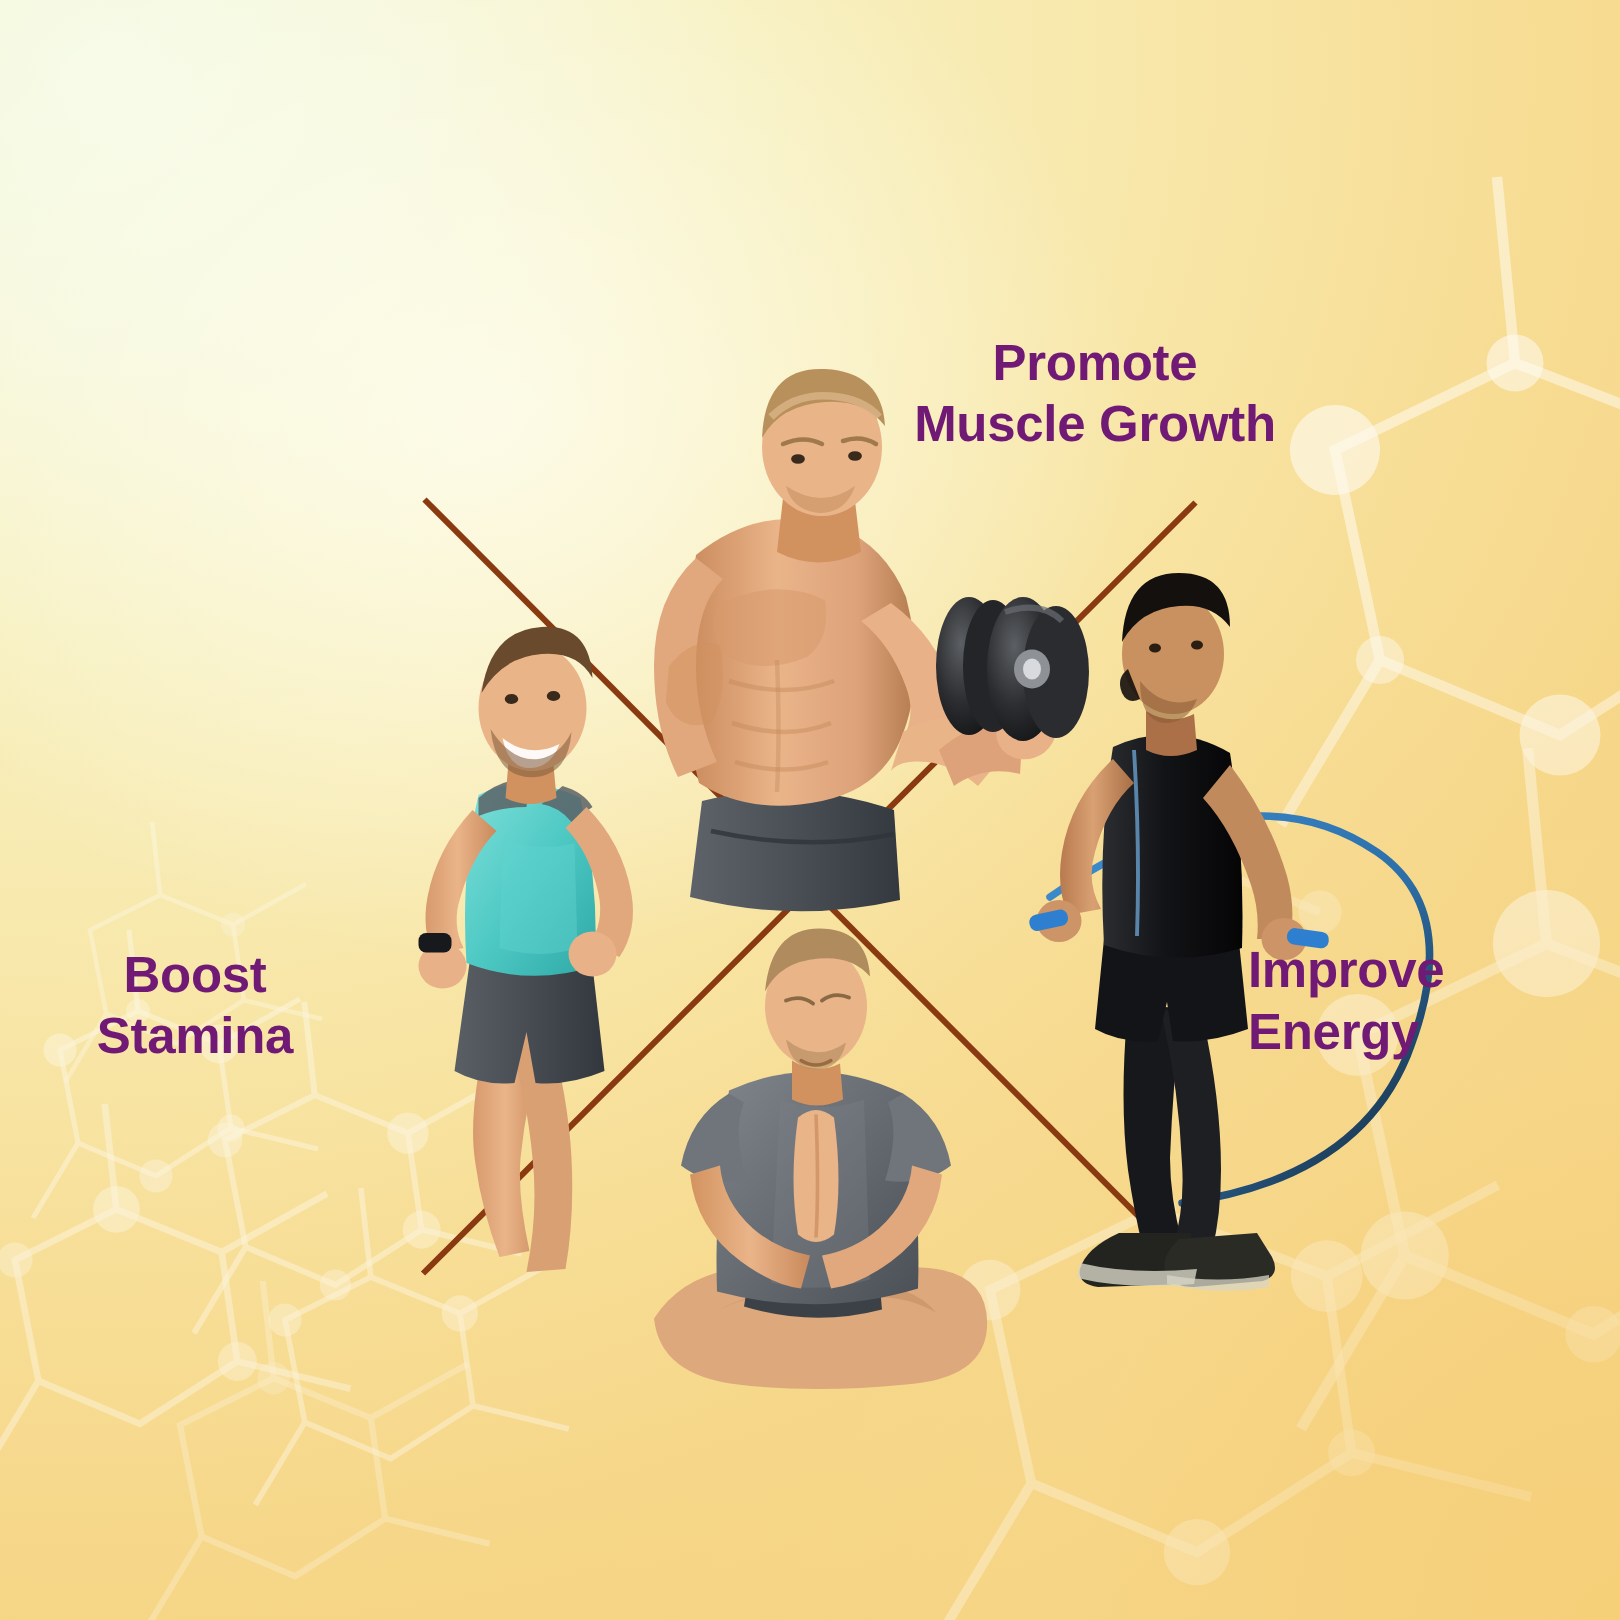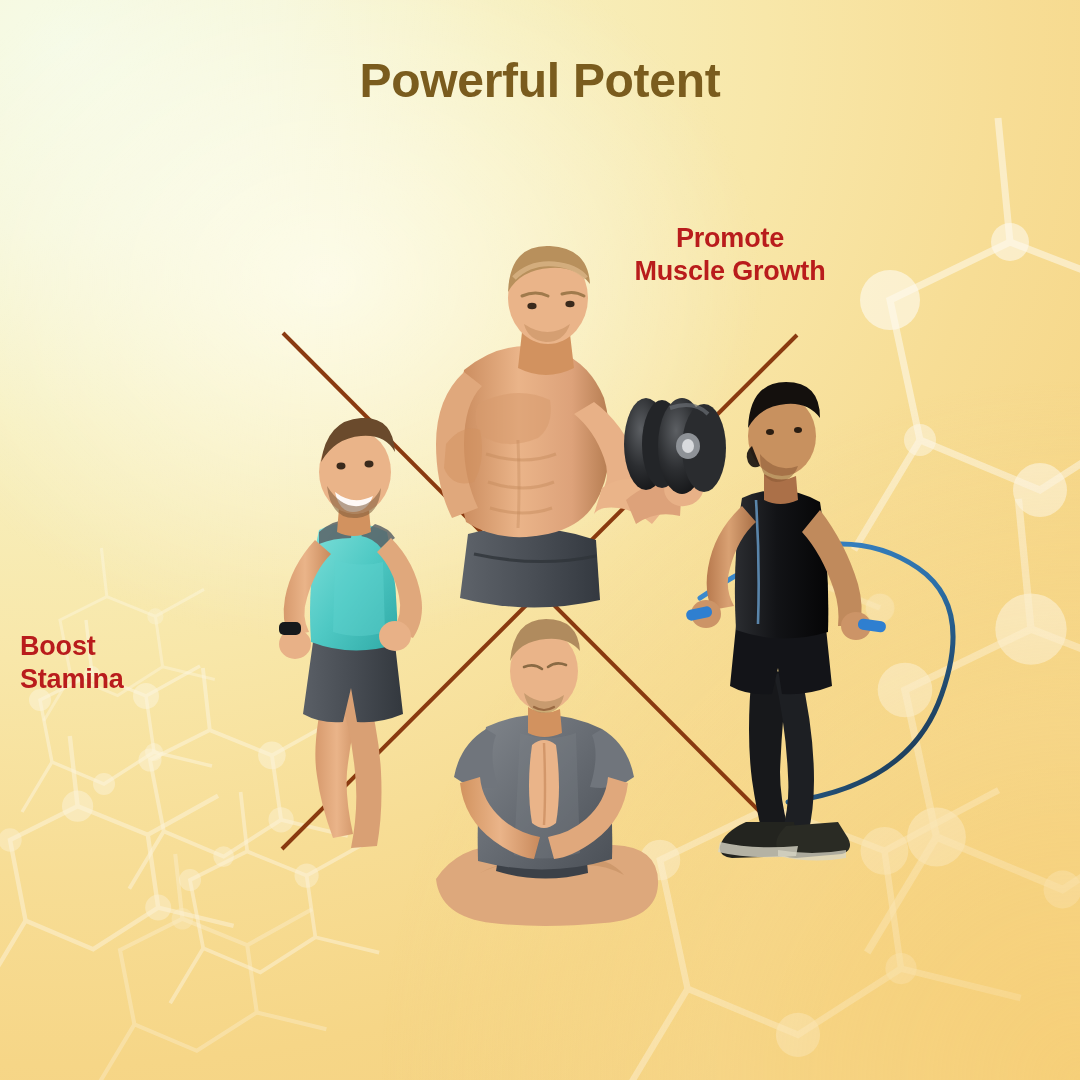--- a/index.html
+++ b/index.html
@@ -36,26 +36,26 @@
     position:absolute;left:0;top:52px;width:1080px;
     text-align:center;
     color:#7a5c1e;
     font-size:48px;line-height:1.22;
     font-weight:800;letter-spacing:-.3px;
   }
   .headline span{display:block;}
 
   
   .lbl{
-    position:absolute;color:#b91c1c;
-    font-size:27px;line-height:1.21;font-weight:700;
+    position:absolute;color:#701a75;
+    font-size:34px;line-height:1.21;font-weight:700;
     letter-spacing:-.2px;white-space:pre-line;
   }
   .lbl-top   {left:560px;top:222px;width:340px;text-align:center;}
-  .lbl-left  {left:20px; top:630px;width:220px;text-align:left;}
+  .lbl-left  {left:20px; top:630px;width:220px;text-align:center;}
   .lbl-right {left:832px;top:627px;width:230px;text-align:left;}
   .lbl-bottom{left:340px;top:947px;width:400px;text-align:center;}
 
   
   .person{position:absolute;}
   .person svg{display:block;overflow:visible;}
 </style>
 </head>
 <body>
 
@@ -354,21 +354,22 @@
       <path d="M78 44 q2 -48 42 -46 q38 2 40 38 q-14 -18 -40 -16 q-30 2 -42 24 z" fill="#b8905c"></path>
       <path d="M84 30 q16 -16 40 -14 q22 2 32 14" stroke="#d9b486" stroke-width="5" fill="none" opacity=".8"></path>
       <path d="M92 48 q14 -6 26 0 M132 46 q12 -4 22 2" stroke="#a07a4c" stroke-width="3" fill="none" stroke-linecap="round"></path>
       <path d="M94 76 q24 16 46 0 q-6 18 -24 18 q-18 -2 -22 -18 z" fill="#c08a5c" opacity=".5"></path>
       <ellipse cx="102" cy="58" rx="4.6" ry="3.2" fill="#3a2a1c"></ellipse>
       <ellipse cx="140" cy="56" rx="4.6" ry="3.2" fill="#3a2a1c"></ellipse>
     </svg>
   </div>
 
   <div class="headline">
-    <span>Powerful Potent</span>
   </div>
 
   <div class="lbl lbl-top">Promote
 Muscle Growth</div>
   <div class="lbl lbl-left">Boost
 Stamina</div>
+  <div class="lbl lbl-right">Improve
+Energy</div>
 
 </div>
 
 </body></html>

